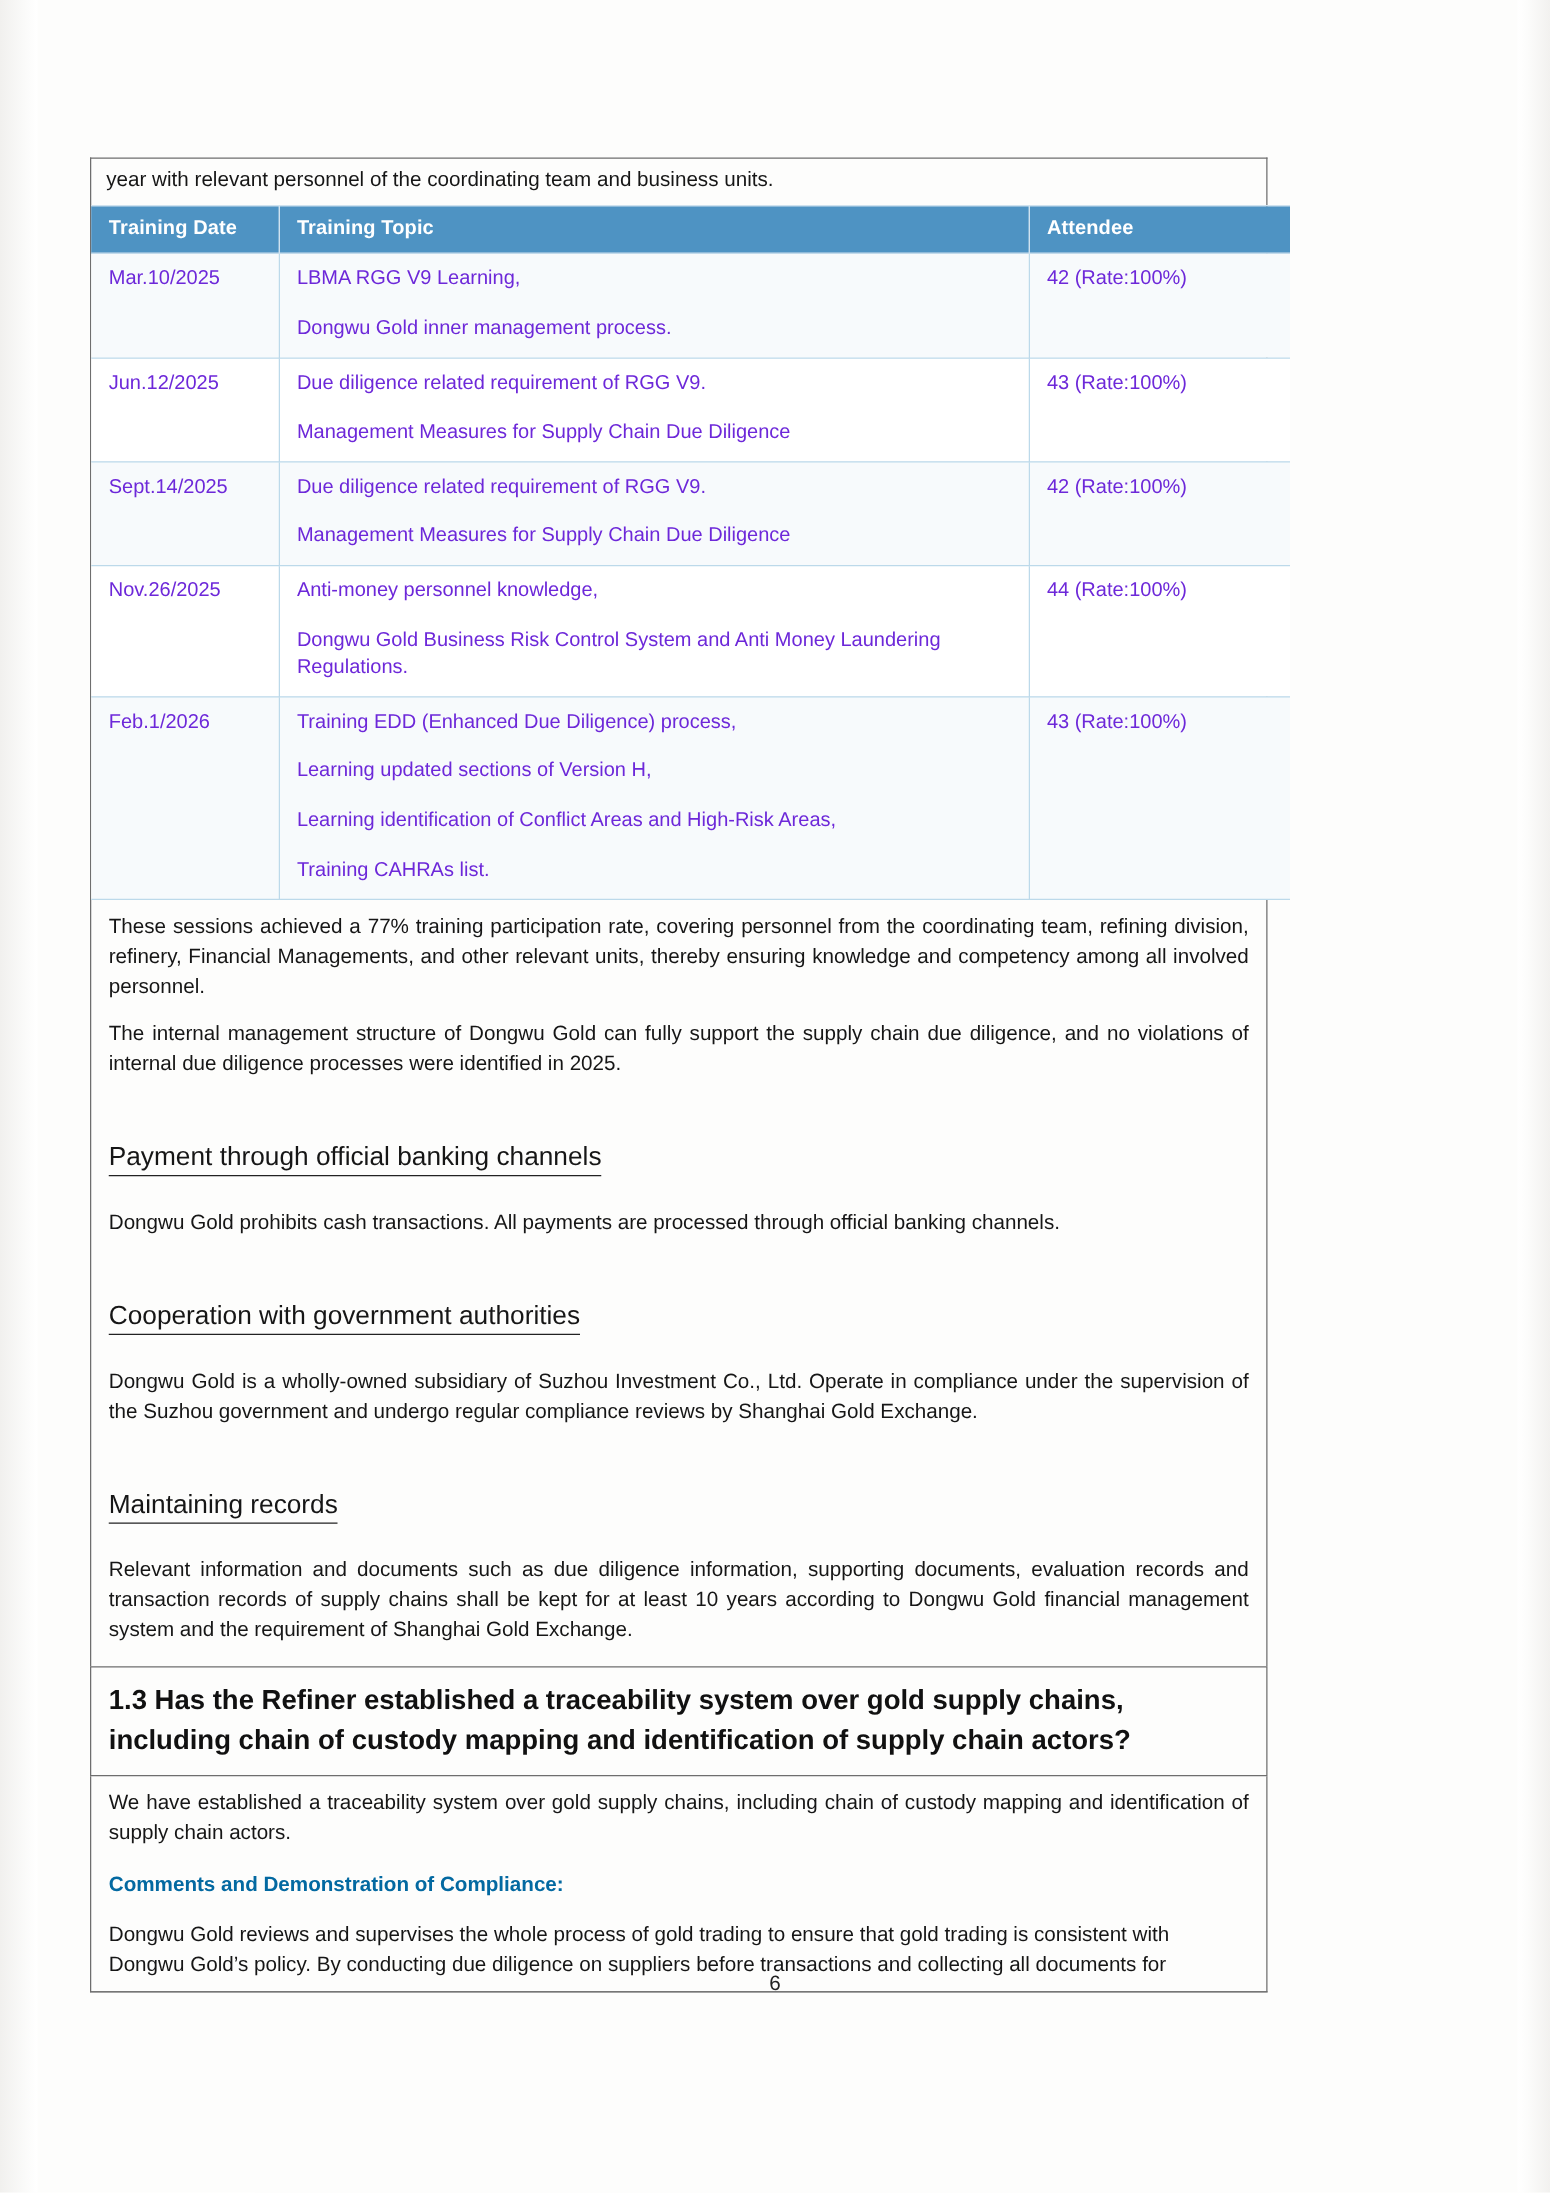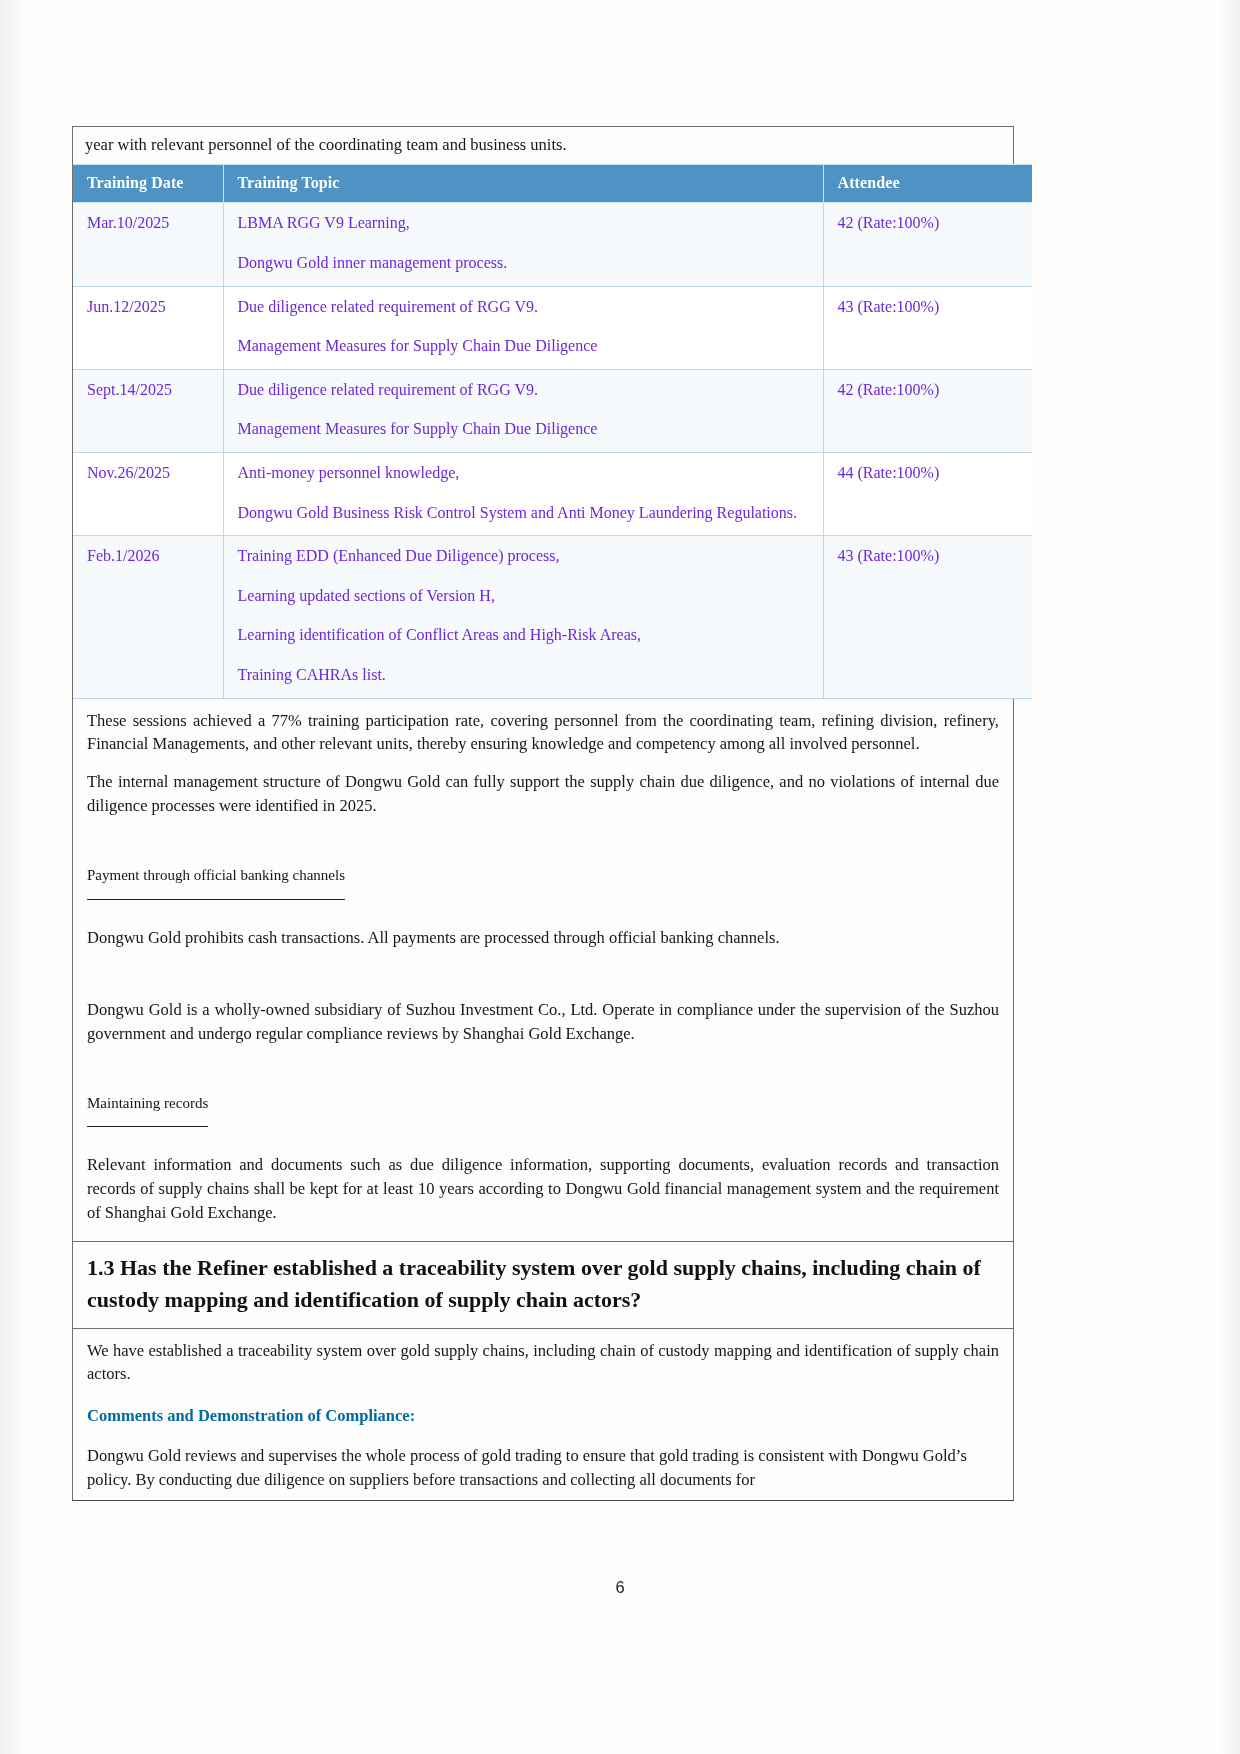--- a/index.html
+++ b/index.html
@@ -33,21 +33,20 @@
     right: 0; top: 0; bottom: 0;
     width: 26px;
     background: linear-gradient(270deg,#f2f1ef 0%, #fcfcfb 70%, #ffffff 100%);
   }
 
   .content {
     position: absolute;
     left: 72px;
     top: 126px;
     width: 942px;
-    font-family: Liberation Serif, serif;
   }
 
   
   .frame {
     border: 1px solid #6e6e6e;
     border-bottom: none;
     box-sizing: border-box;
   }
 
   .intro-line {
@@ -113,26 +112,26 @@
     color: #161616;
   }
   p.para.last { margin-bottom: 0; }
   p.para.nojust { text-align: left; }
 
   .spacer-lg { height: 34px; }
   .spacer-sm { height: 14px; }
 
   h4.subhead {
     margin: 0 0 12px 0;
-    font-size: 15px;
+    font-size: 21px;
     font-weight: normal;
     color: #161616;
     display: inline-block;
     border-bottom: 1.2px solid #222;
-    padding-bottom: 13px;
+    padding-bottom: 1px;
     line-height: 1.3;
   }
   .subhead-wrap { line-height: 0; margin-bottom: 14px; }
 
   
   .q-box {
     border: 1px solid #6e6e6e;
     box-sizing: border-box;
     padding: 10px 14px 12px 14px;
   }
@@ -256,20 +255,23 @@
 
       <div class="spacer-lg"></div>
 
       <div class="subhead-wrap">
         <h4 class="subhead">Payment through official banking channels</h4>
       </div>
       <p class="para nojust">Dongwu Gold prohibits cash transactions. All payments are processed through official banking channels.</p>
 
       <div class="spacer-lg"></div>
 
+      <div class="subhead-wrap">
+        <h4 class="subhead">Cooperation with government authorities</h4>
+      </div>
       <p class="para">Dongwu Gold is a wholly-owned subsidiary of Suzhou Investment Co., Ltd. Operate in compliance under the supervision of the Suzhou government and undergo regular compliance reviews by Shanghai Gold Exchange.</p>
 
       <div class="spacer-lg"></div>
 
       <div class="subhead-wrap">
         <h4 class="subhead">Maintaining records</h4>
       </div>
       <p class="para last">Relevant information and documents such as due diligence information, supporting documents, evaluation records and transaction records of supply chains shall be kept for at least 10 years according to Dongwu Gold financial management system and the requirement of Shanghai Gold Exchange.</p>
       <div class="spacer-sm"></div>
     </div>

